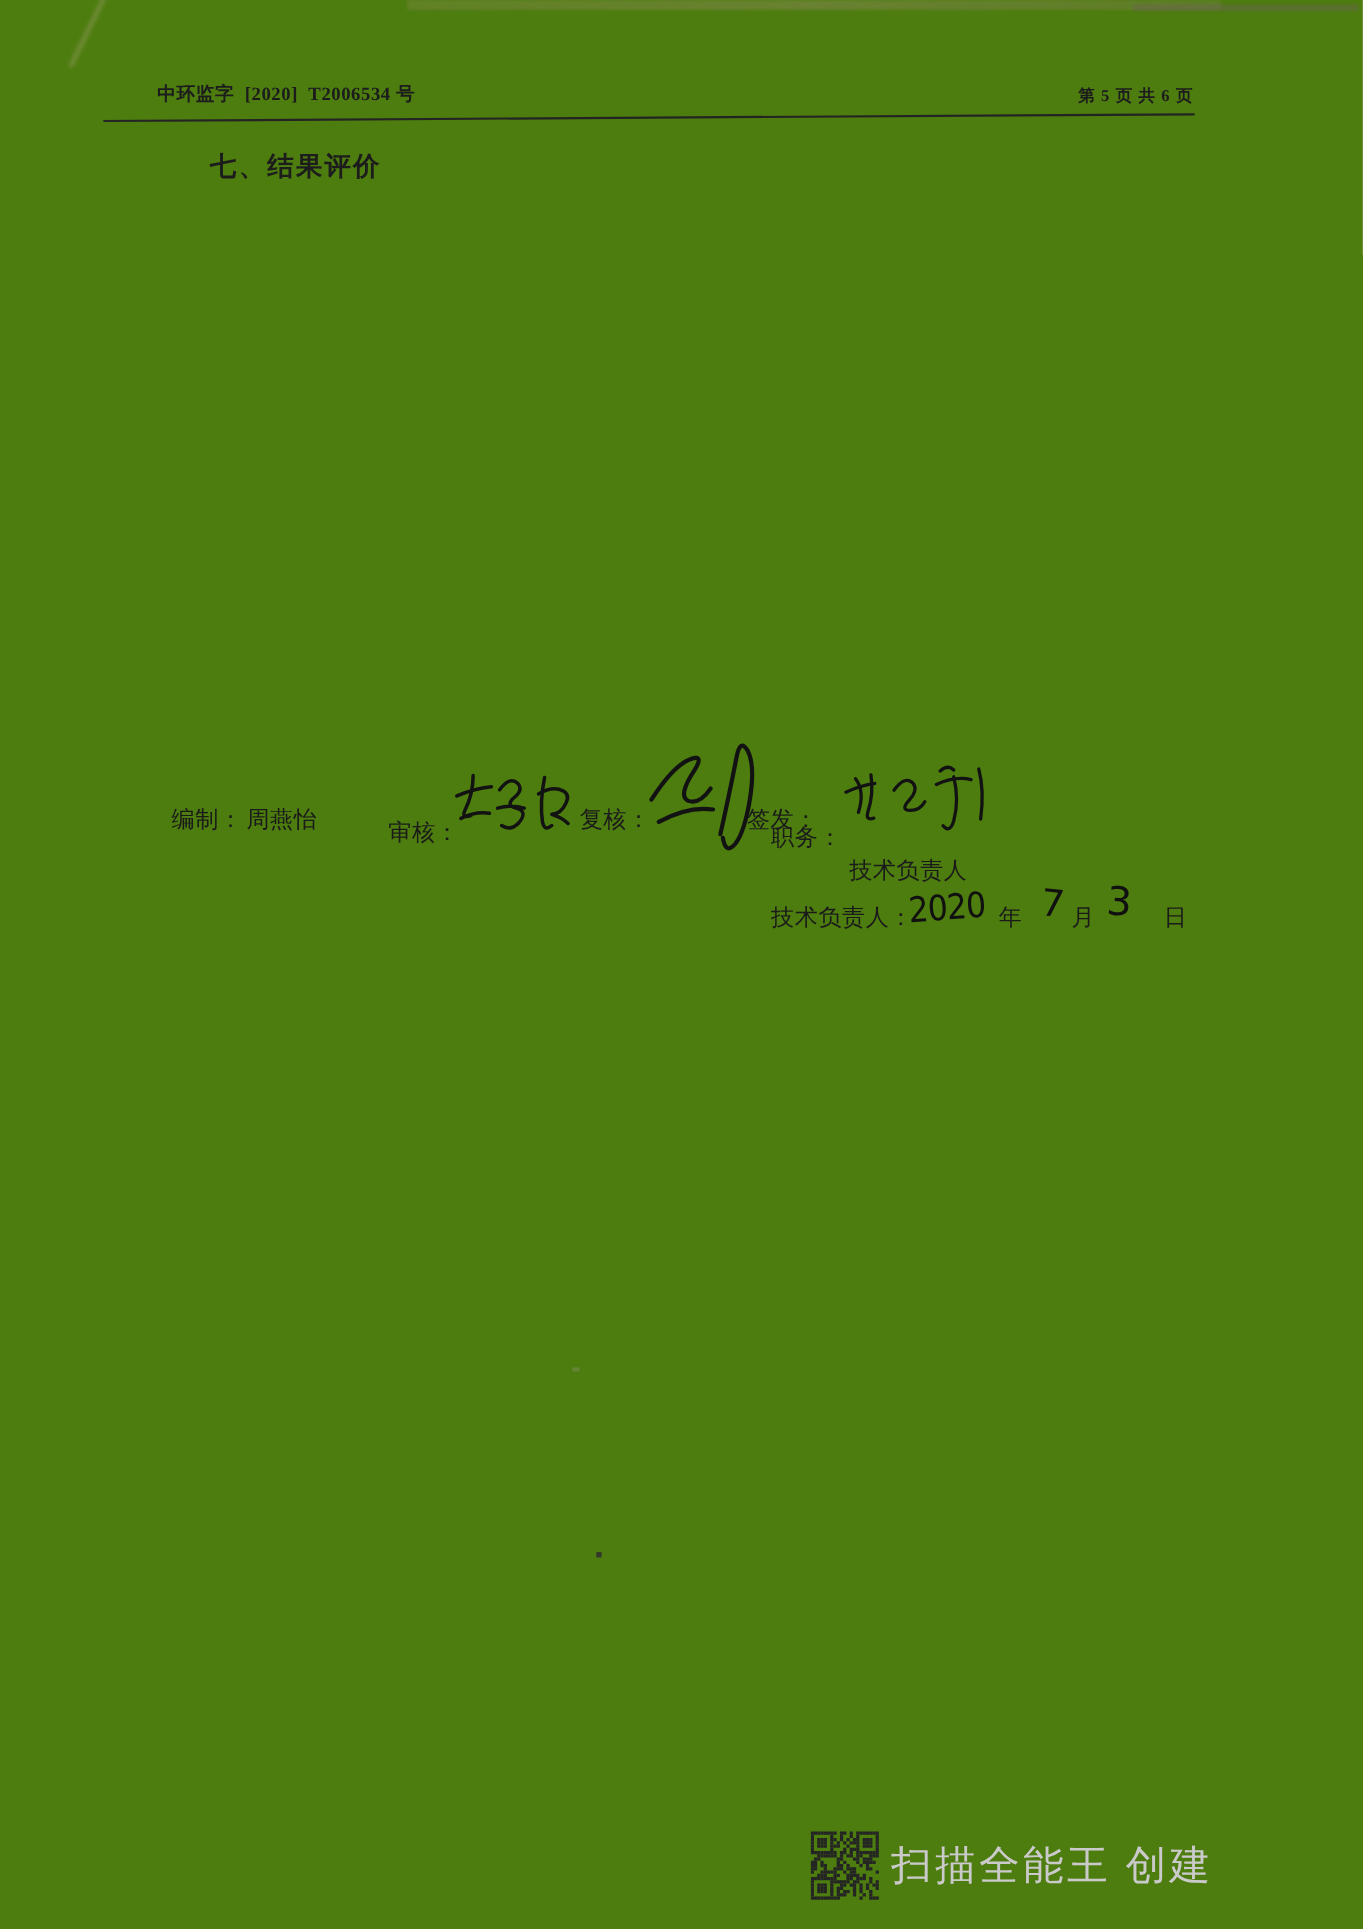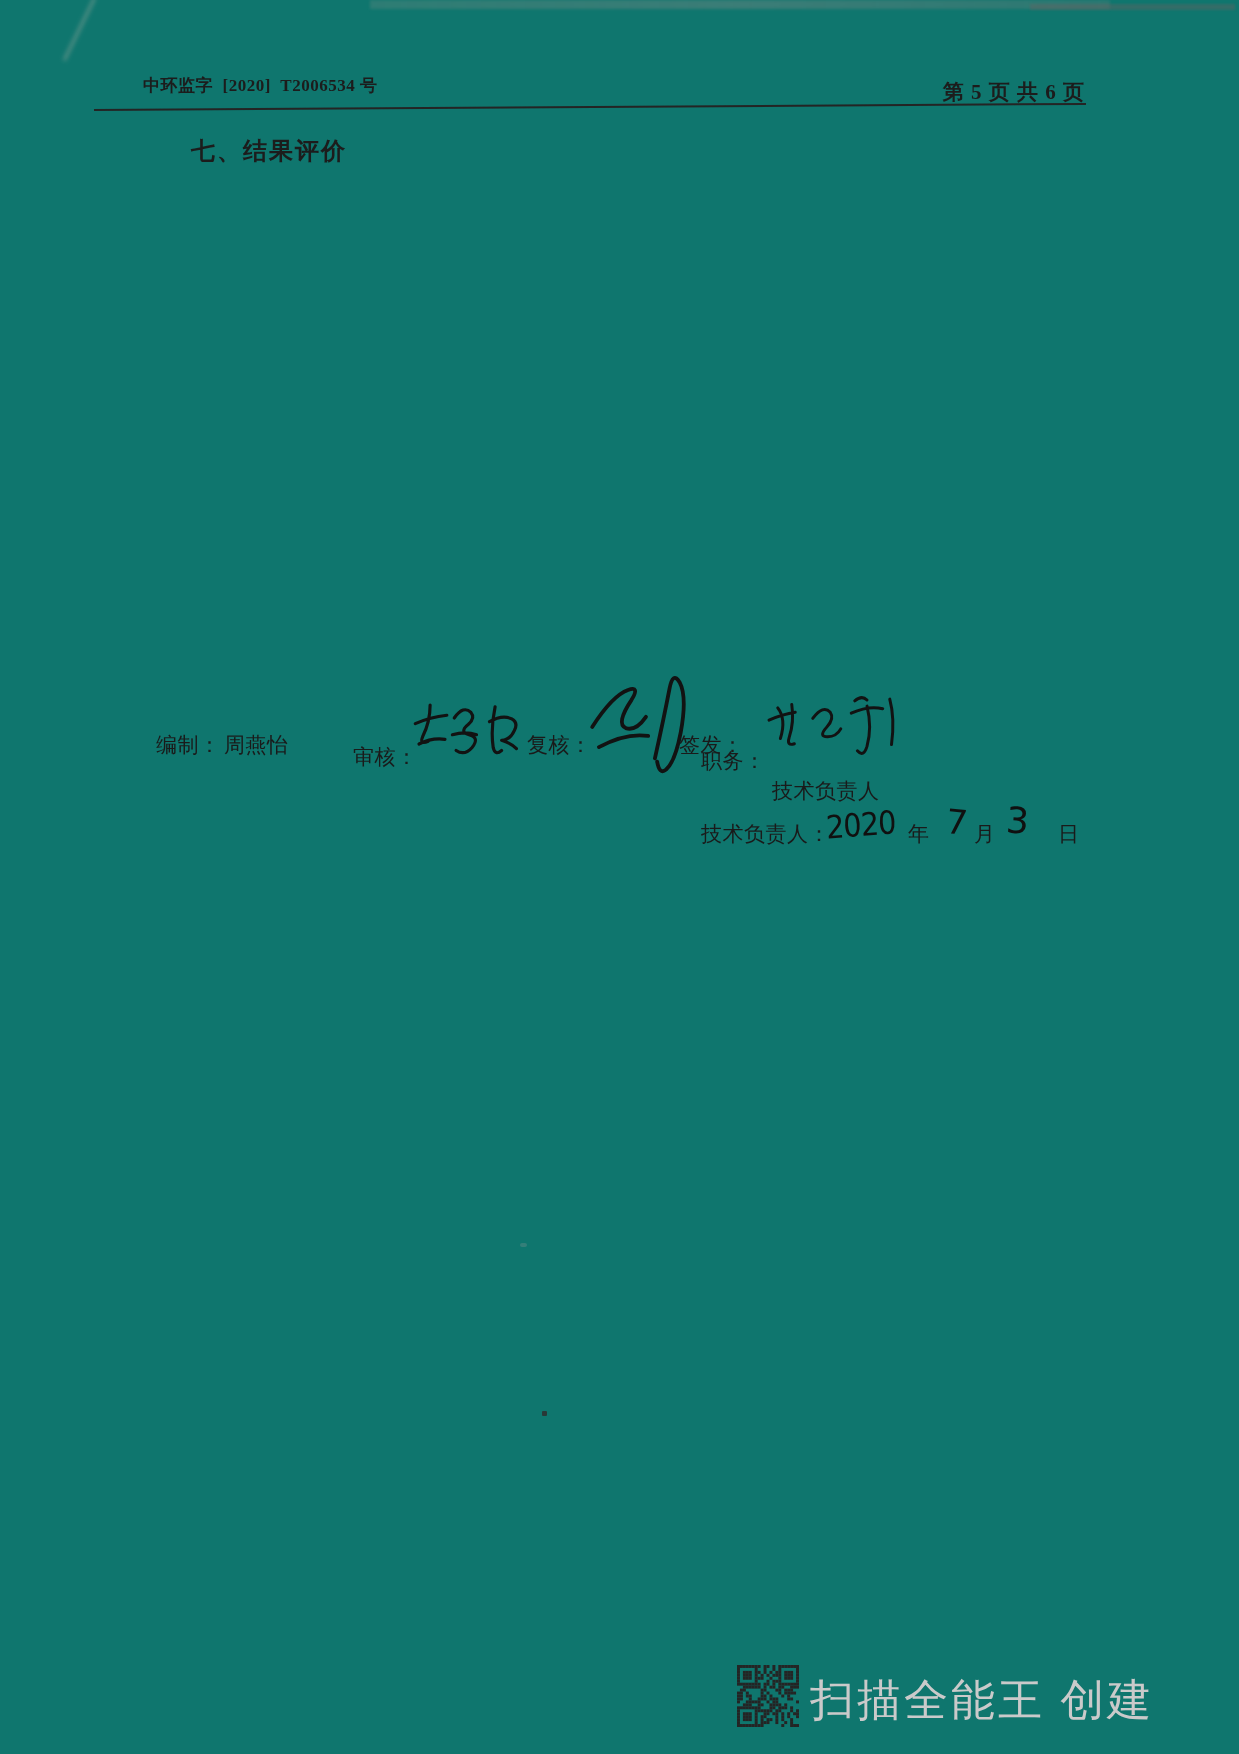--- a/index.html
+++ b/index.html
@@ -1,37 +1,37 @@
 <!DOCTYPE html>
 <html><head>
 <meta charset="utf-8">
 <style>
   * { margin:0; padding:0; box-sizing:border-box; }
   html,body { background:#e9e9e9; }
   .page {
     position:relative; width:1239px; height:1754px;
-    background:#0f766e; overflow:hidden; margin:0 auto;
+    background:#4d7c0f; overflow:hidden; margin:0 auto;
     font-family:"Liberation Serif","DejaVu Serif",serif; color:#1c1c1c;
   }
   
   .artifact { position:absolute; pointer-events:none; }
   .art-topstrip { left:370px; top:0; width:740px; height:9px;
     background:linear-gradient(90deg, rgba(205,160,150,.16), rgba(185,145,145,.26), rgba(160,130,130,.20));
     filter:blur(1.5px); }
   .art-topdash { left:1030px; top:4px; width:205px; height:6px;
     background:rgba(110,95,95,.38); filter:blur(1px); }
   .art-leftline { left:78px; top:-6px; width:3px; height:70px;
     background:rgba(222,190,178,.35); transform:rotate(26deg); filter:blur(2px); }
   .speck1 { left:542px; top:1411px; width:5px; height:5px; background:#2e2e2e; border-radius:1px; opacity:.85; }
   .speck2 { left:520px; top:1243px; width:7px; height:4px; background:rgba(150,150,150,.28); border-radius:2px; }
 
   
   .hdr-left { position:absolute; left:143px; top:74px; font-size:17px; font-weight:700;
     letter-spacing:.5px; white-space:pre; }
-  .hdr-right { position:absolute; right:154px; top:78px; font-size:21px; font-weight:700;
+  .hdr-right { position:absolute; right:154px; top:78px; font-size:15px; font-weight:700;
     letter-spacing:1px; white-space:pre; }
   .hdr-rule { position:absolute; left:94px; top:109px; width:992px; height:2px;
     background:#242424; transform:rotate(-0.35deg); transform-origin:left center; }
 
   
   .sec-title { position:absolute; left:143px; top:135px; font-size:24px; font-weight:700;
     letter-spacing:2px;margin-left:48px; }
   .body-par { position:absolute; left:140px; top:192px; width:946px;
     font-size:22.5px; line-height:43.5px; letter-spacing:1px;
     text-align:justify; text-indent:2em; color:#161616; }
@@ -43,21 +43,21 @@
   .hand { position:absolute; font-family:"DejaVu Sans",sans-serif; color:#101010; white-space:pre; }
   .hand-year  { left:822px; top:806px; font-size:32px; transform:scaleX(.9) rotate(-4deg); letter-spacing:-1px; }
   .hand-month { left:946px; top:802px; font-size:34px; transform:rotate(6deg); }
   .hand-day   { left:1006px; top:800px; font-size:36px; transform:rotate(4deg); }
 
   
   .qr { position:absolute; left:737px; top:1663px; width:62px; height:66px; }
   .qr svg { width:100%; height:100%; fill:#242424; }
   .wm-text { position:absolute; left:810px; top:1671px;
     font-family:"Liberation Sans","DejaVu Sans",sans-serif;
-    font-size:44px; color:#cacaca; letter-spacing:3px; white-space:pre; }
+    font-size:37px; color:#cacaca; letter-spacing:3px; white-space:pre; }
 </style>
 </head>
 <body>
 
 <div class="page">
 
   <div class="artifact art-topstrip"></div>
   <div class="artifact art-topdash"></div>
   <div class="artifact art-leftline"></div>
   <div class="artifact speck1"></div>

